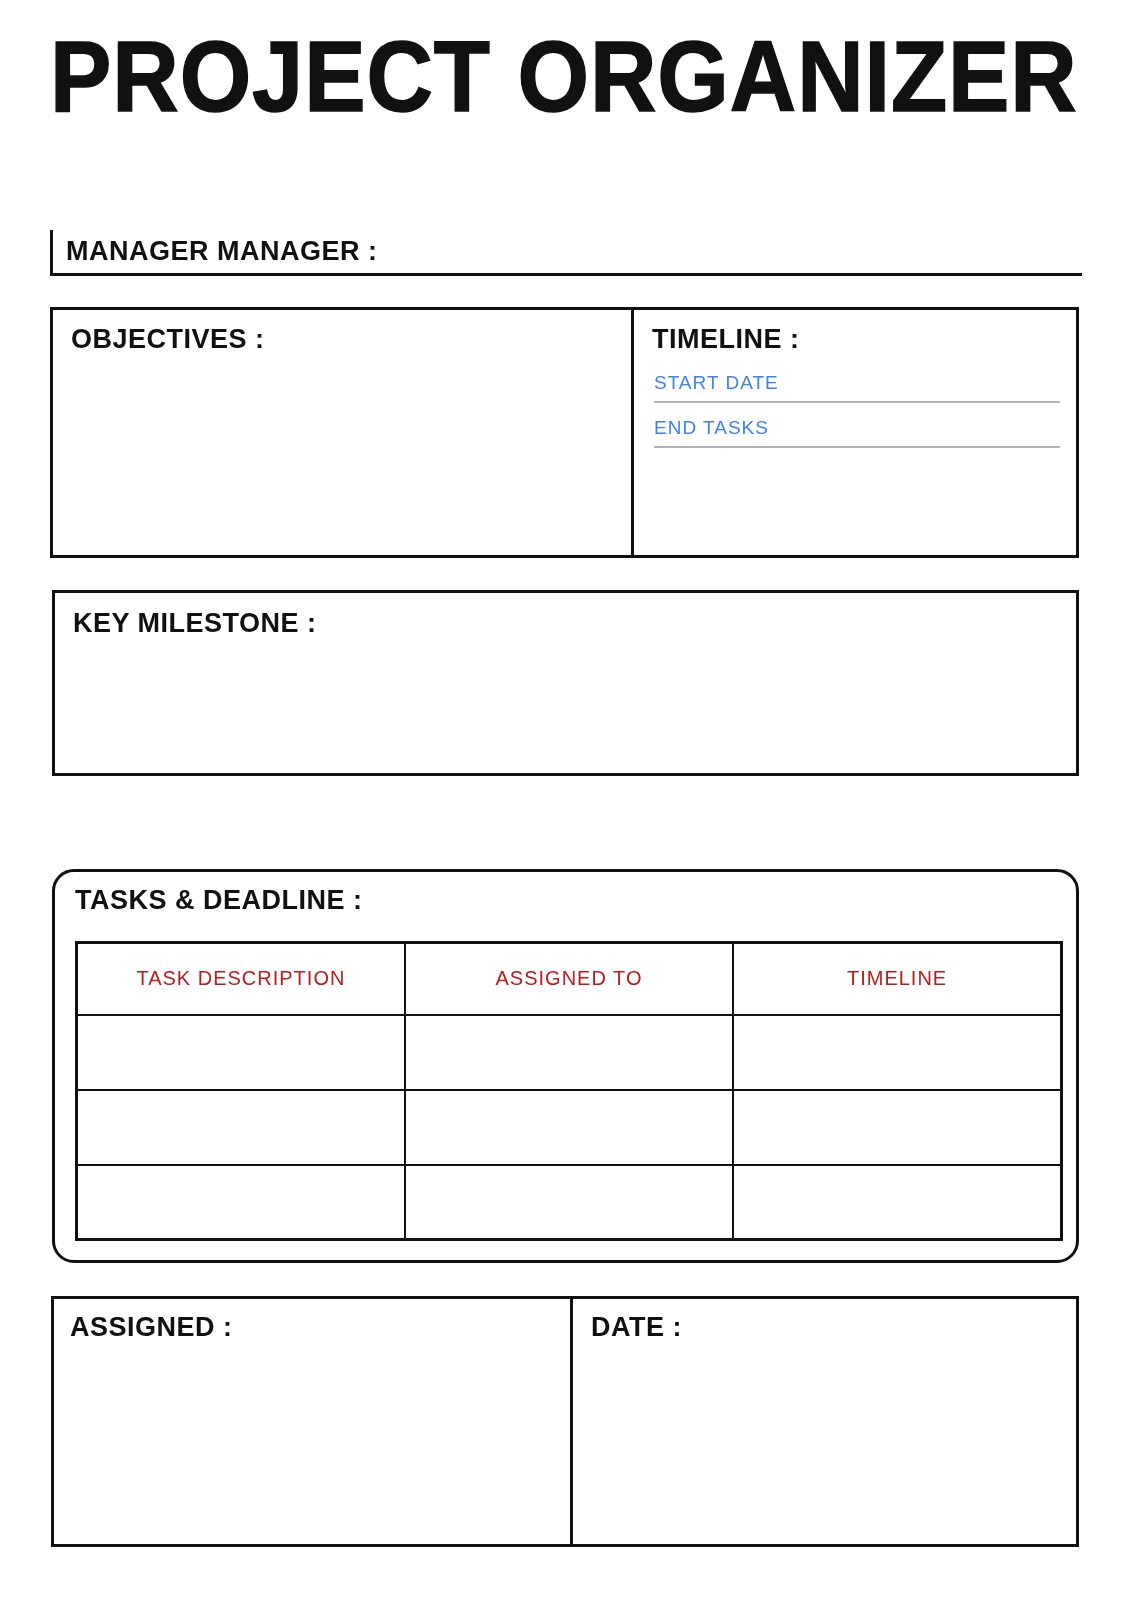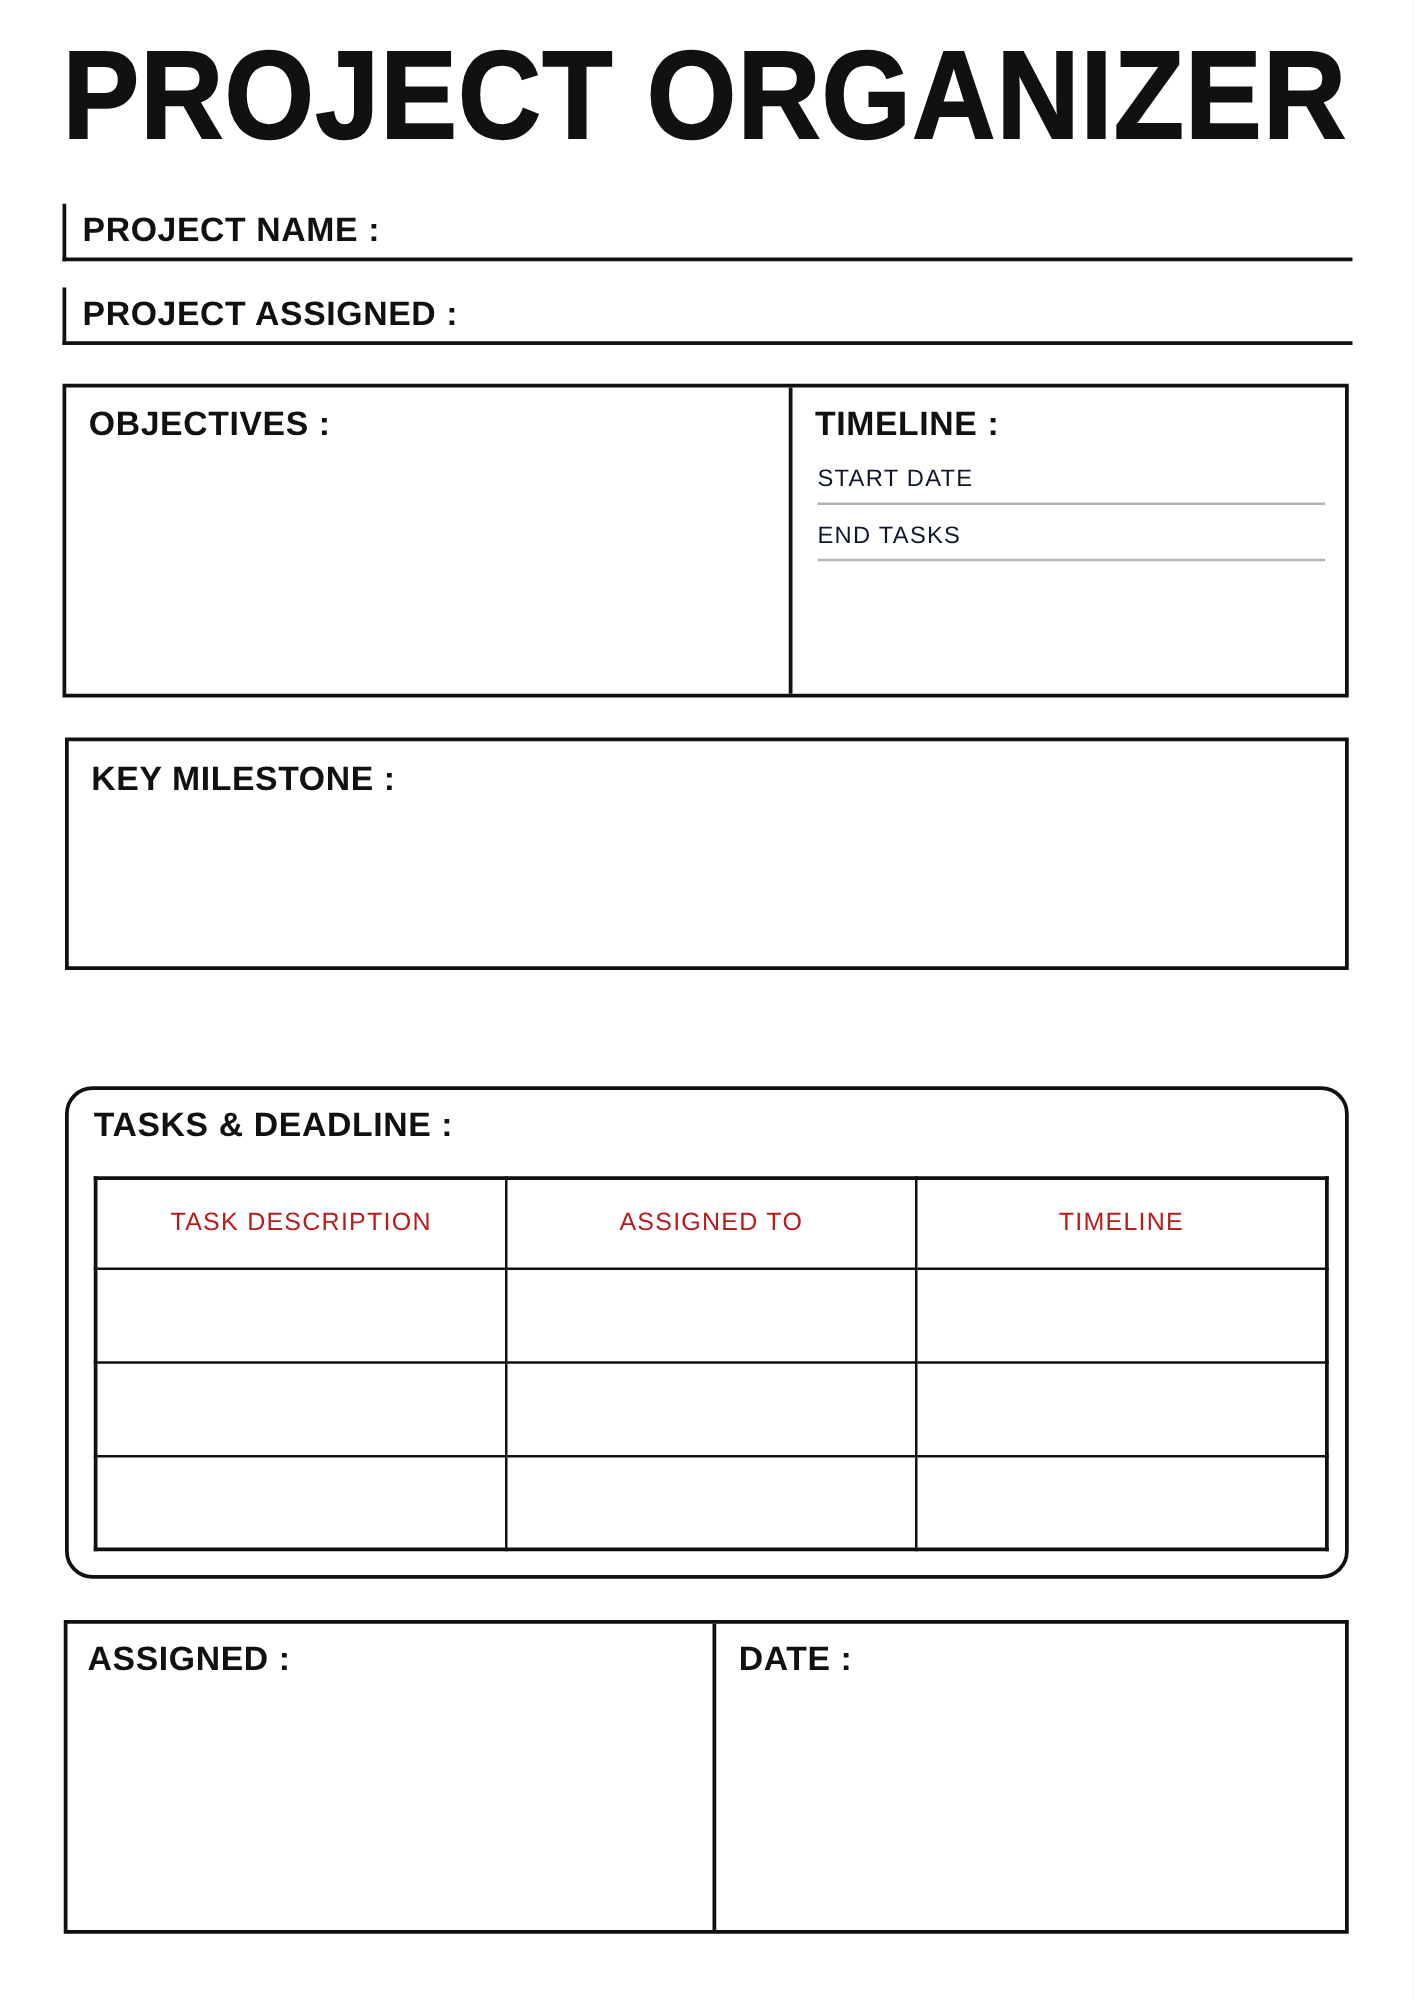--- a/index.html
+++ b/index.html
@@ -77,21 +77,21 @@
   .date-field {
     position: absolute;
     left: 20px;
     right: 16px;
     border-bottom: 2px solid #b3b3b3;
     padding-bottom: 7px;
   }
   .date-field .date-label {
     font-size: 19px;
     letter-spacing: 1px;
-    color: #0f172a;
+    color: #3b82f6;
     font-weight: 400;
   }
   .date-field .date-input { display: inline-block; min-width: 40px; height: 22px; }
   #start-date-field { top: 57px; }
   #end-date-field   { top: 102px; }
 
   
   #key-milestone-box { left: 52px; top: 590px; width: 1027px; height: 186px; padding: 15px 18px; }
 
   
@@ -124,27 +124,23 @@
 
   .fill-area { display: block; width: 100%; height: 70%; }
 </style>
 </head>
 <body>
 
 <div class="page">
 
   <div class="title">PROJECT ORGANIZER</div>
 
-  <div class="line-field" id="field-project-name">
-    <span class="field-label">PROJECT NAME :</span>
-    <span class="field-input"></span>
-  </div>
 
   <div class="line-field" id="field-project-manager">
-    <span class="field-label">PROJECT ASSIGNED :</span>
+    <span class="field-label">MANAGER MANAGER :</span>
     <span class="field-input"></span>
   </div>
 
   <div class="box" id="objectives-timeline-box">
     <div class="objectives-pane">
       <div class="box-label">OBJECTIVES :</div>
       <span class="fill-area"></span>
     </div>
     <div class="timeline-pane">
       <div class="box-label">TIMELINE :</div>

